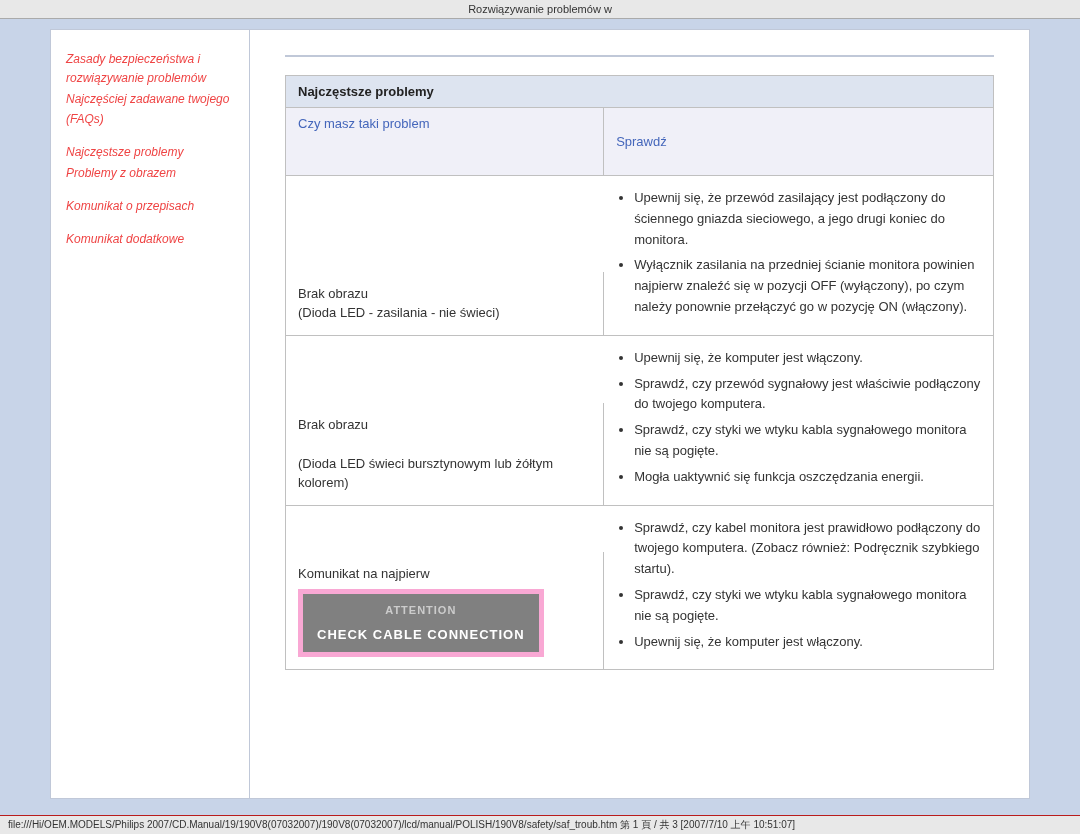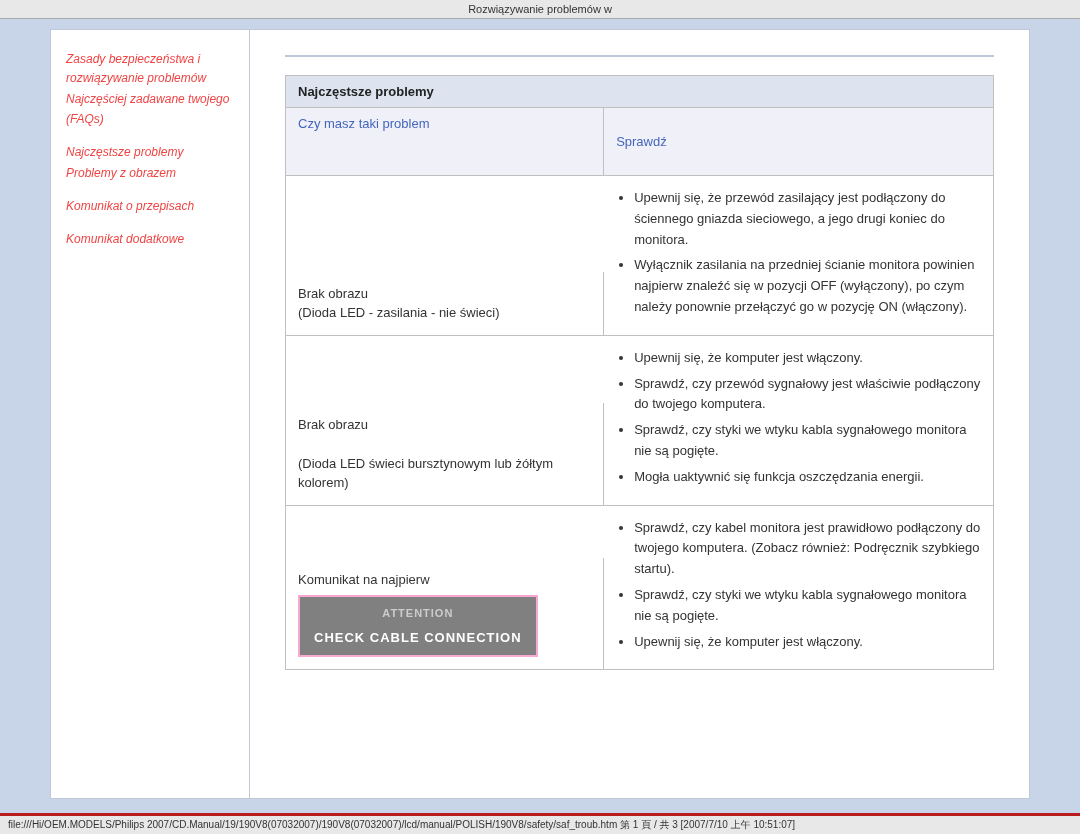--- a/index.html
+++ b/index.html
@@ -129,42 +129,42 @@
     }
     .solution-cell ul {
       padding-left: 18px;
     }
     .solution-cell ul li {
       margin-bottom: 5px;
     }
     .attention-box {
       display: inline-block;
       background: #808080;
-      border: 2px solid #f9a8d4;
+      border: 5px solid #f9a8d4;
       padding: 8px 14px;
       margin-top: 6px;
       min-width: 180px;
       text-align: center;
     }
     .attention-title {
       color: #cccccc;
       font-size: 11px;
       font-weight: bold;
       letter-spacing: 1px;
       margin-bottom: 6px;
     }
     .attention-message {
       color: white;
       font-size: 13px;
       font-weight: bold;
       letter-spacing: 1px;
     }
     .status-bar {
       background: #e8e8e8;
-      border-top: 3px solid #b91c1c;
+      border-top: 1px solid #b91c1c;
       padding: 2px 8px;
       font-size: 10px;
       color: #333;
       position: fixed;
       bottom: 0;
       width: 1080px;
     }
   </style>
 </head>
 <body>

